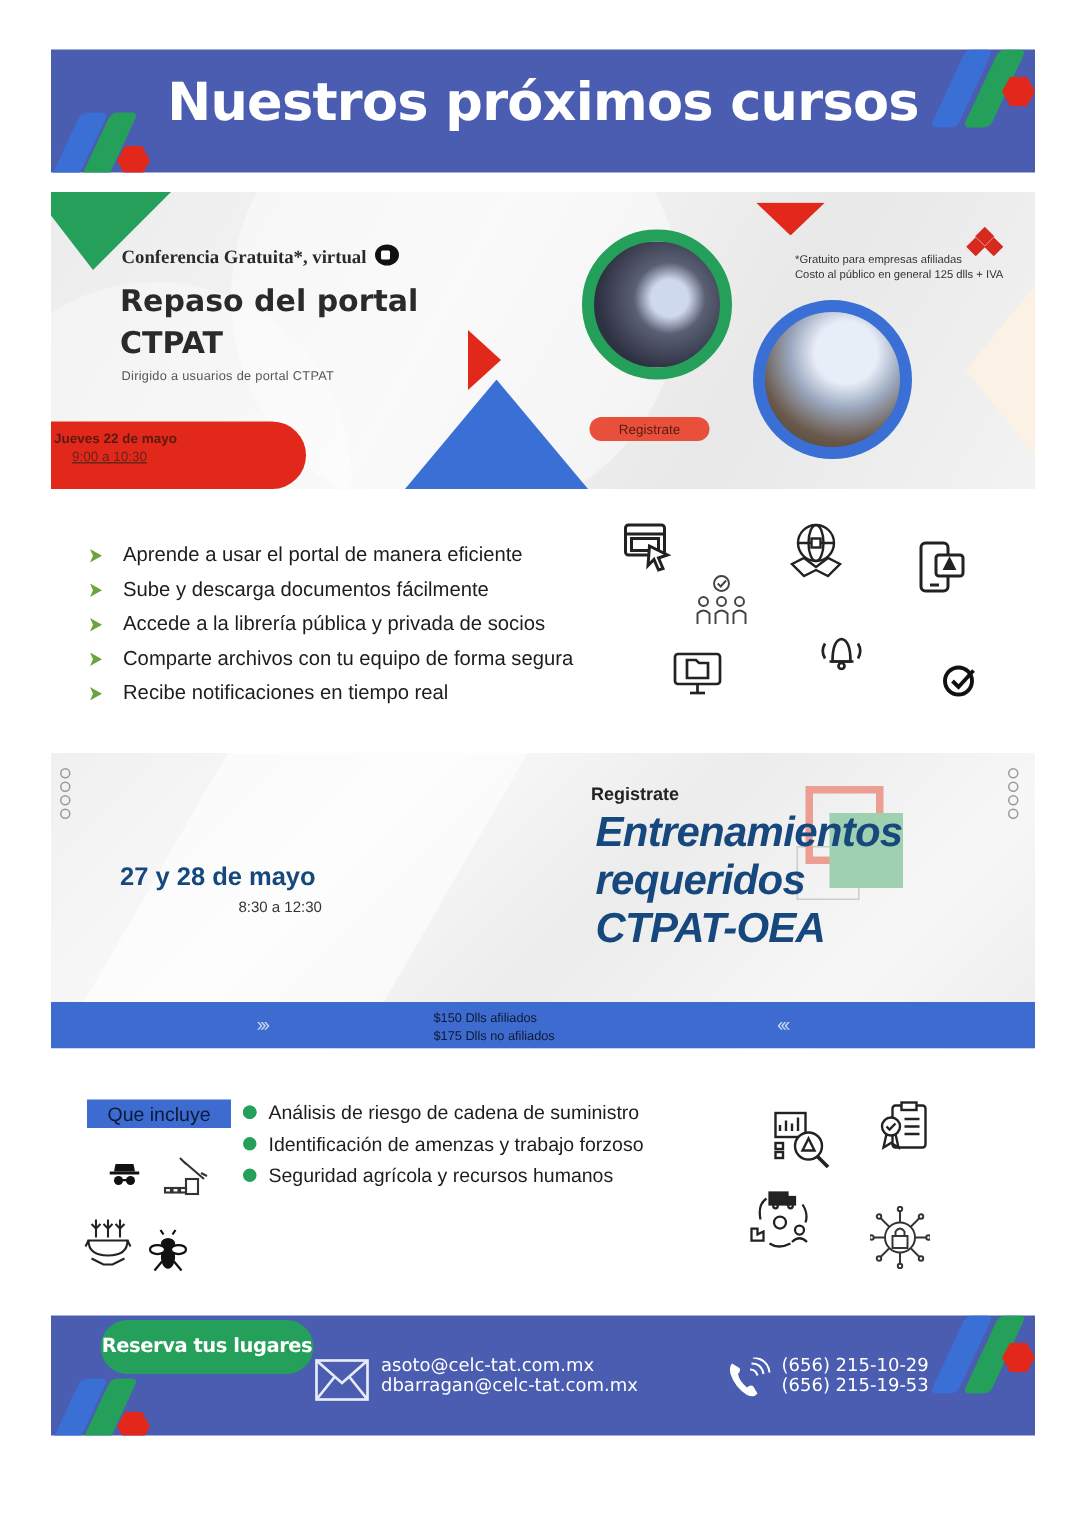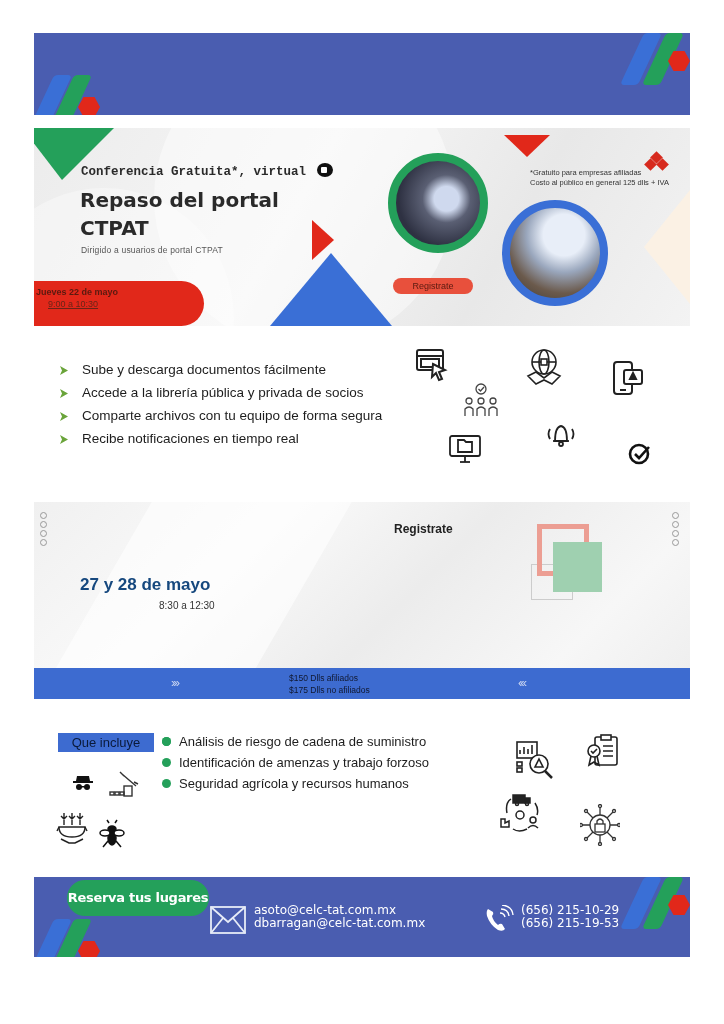--- a/index.html
+++ b/index.html
@@ -28,21 +28,21 @@
     background: linear-gradient(120deg, #ececec 0%, #f6f6f6 40%, #e8e8e8 70%, #f3f3f3 100%);
     overflow: hidden;
   }
   .conf .swirl1 { position:absolute; left:120px; top:-80px; width:300px; height:300px; border-radius:50%; background: rgba(255,255,255,0.45); }
   .conf .swirl2 { position:absolute; left:-60px; top:60px; width:260px; height:260px; border-radius:50%; background: rgba(255,255,255,0.35); }
   .conf .green-tri { position:absolute; left:0; top:0; width:80px; height:52px; background:#24a05a; clip-path: polygon(0 0, 100% 0, 35% 100%, 0 30%); }
   .conf .red-tri-small { position:absolute; left:278px; top:92px; width:22px; height:40px; background:#e1281a; clip-path: polygon(0 0, 100% 50%, 0 100%); }
   .conf .blue-tri { position:absolute; left:236px; top:125px; width:122px; height:73px; background:#3a6fd6; clip-path: polygon(50% 0, 100% 100%, 0 100%); }
   .conf .red-tri-top { position:absolute; left:470px; top:7px; width:46px; height:22px; background:#e1281a; clip-path: polygon(0 0, 100% 0, 50% 100%); }
   .conf .cream-tri { position:absolute; left:610px; top:62px; width:46px; height:114px; background:#fbf1e4; clip-path: polygon(100% 0, 100% 100%, 0 50%); }
-  .conf .kicker { position:absolute; left:47px; top:35px; font-family:Liberation Mono, monospace; font-weight:bold; font-size:12.5px; color:#2a2a2a; }
+  .conf .kicker { position:absolute; left:47px; top:35px; font-family:Liberation Serif, serif; font-weight:bold; font-size:12.5px; color:#2a2a2a; }
   .conf .cam { display:inline-block; width:16px; height:14px; background:#111; border-radius:50%; vertical-align:-2px; margin-left:3px; position:relative; }
   .conf .cam::after { content:""; position:absolute; left:4px; top:4px; width:6px; height:6px; background:#fff; border-radius:1px; }
   .conf .headline { position:absolute; left:46px; top:58px; font-family:"DejaVu Sans",sans-serif; font-weight:bold; font-size:20px; line-height:28px; color:#2a2a2a; width:230px; }
   .conf .subtitle { position:absolute; left:47px; top:117px; font-size:8.5px; color:#555; letter-spacing:0.2px; }
   .conf .date-pill { position:absolute; left:0; top:153px; width:170px; height:45px; background:#e1281a; border-radius:0 24px 24px 0; }
   .conf .date-pill .d1 { position:absolute; left:2px; top:6px; font-size:9px; font-weight:bold; color:#5a1a10; }
   .conf .date-pill .d2 { position:absolute; left:14px; top:18px; font-size:9px; color:#6a2418;text-decoration:underline; }
   .conf .photo { position:absolute; border-radius:50%; overflow:hidden; }
   .conf .photo1 { left:354px; top:25px; width:100px; height:100px; border:8px solid #24a05a; background: radial-gradient(circle at 60% 45%, #cfd9ee 0 18%, #5a5f73 35%, #2e3142 70%); }
   .conf .photo2 { left:468px; top:72px; width:106px; height:106px; border:8px solid #3a6fd6; background: radial-gradient(circle at 60% 30%, #e8eef8 0 25%, #9aa7bd 45%, #6b5a4c 70%, #3c3832 100%); }
@@ -94,20 +94,21 @@
 </style>
 </head>
 <body>
 
 <div class="banner">
   <div class="logo" style="left:0; top:34px;">
     <div class="b" style="left:8px; top:8px;"></div>
     <div class="g" style="left:28px; top:8px;"></div>
     <div class="r" style="left:44px; top:30px;"></div>
   </div>
+  <div class="title">Nuestros próximos cursos</div>
   <div class="logo" style="left:588px; top:-4px;">
     <div class="b" style="left:10px; top:4px;"></div>
     <div class="g" style="left:32px; top:4px;"></div>
     <div class="r" style="left:46px; top:22px;"></div>
   </div>
 </div>
 
 <div class="conf">
   <div class="swirl1"></div>
   <div class="swirl2"></div>
@@ -139,20 +140,21 @@
     <span style="left:0; top:7px;"></span>
     <span style="left:12px; top:7px;"></span>
   </div>
   <div class="note">
     <div>*Gratuito para empresas afiliadas</div>
     <div>Costo al público en general  125 dlls + IVA</div>
   </div>
 </div>
 
 <ul class="benefits">
+  <li><span class="arrow"></span><span>Aprende a usar el portal de manera eficiente</span></li>
   <li><span class="arrow"></span><span>Sube y descarga documentos fácilmente</span></li>
   <li><span class="arrow"></span><span>Accede a la librería pública y privada de socios</span></li>
   <li><span class="arrow"></span><span>Comparte archivos con tu equipo de forma segura</span></li>
   <li><span class="arrow"></span><span>Recibe notificaciones en tiempo real</span></li>
 </ul>
 
 <div class="ico" style="left:415px; top:348px;">
   <svg width="34" height="34" viewBox="0 0 34 34" fill="none" stroke="#222" stroke-width="2">
       <rect x="2" y="2" width="26" height="20" rx="2"></rect>
       <line x1="2" y1="8" x2="28" y2="8"></line>
@@ -225,20 +227,25 @@
       <span></span>
     </div>
 
   <div class="date">27 y 28 de mayo</div>
   <div class="time">8:30 a 12:30</div>
 
   <div class="reg">Registrate</div>
   <div class="sq-grey"></div>
   <div class="sq-red"></div>
   <div class="sq-green"></div>
+  <div class="big">
+    <div>Entrenamientos</div>
+    <div>requeridos</div>
+    <div>CTPAT-OEA</div>
+  </div>
 
   <div class="price-bar">
     <span class="chev" style="left:137px;">›››</span>
     <div class="prices">
       <div>$150 Dlls afiliados</div>
       <div>$175 Dlls no afiliados</div>
     </div>
     <span class="chev" style="left:484px;">‹‹‹</span>
   </div>
 </div>

